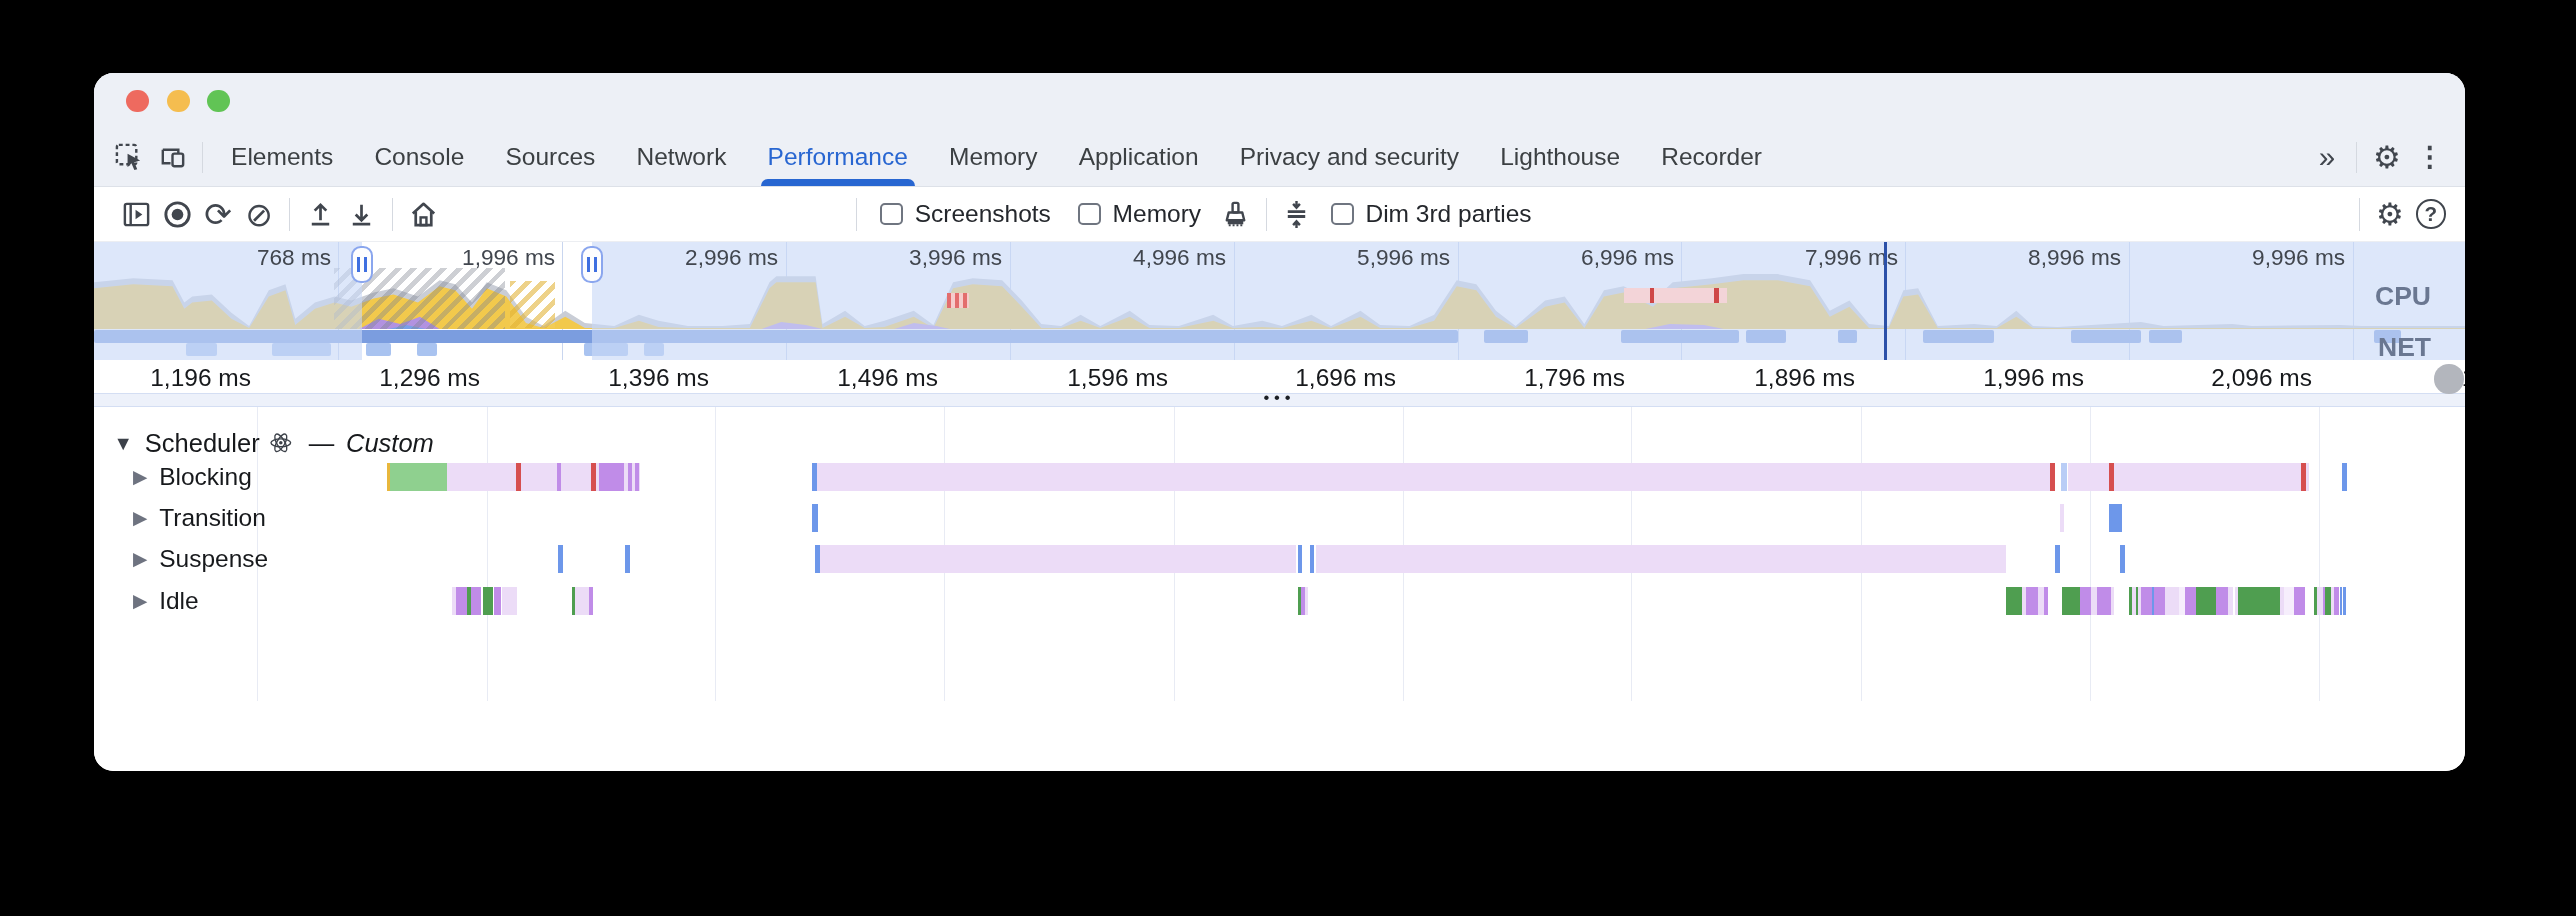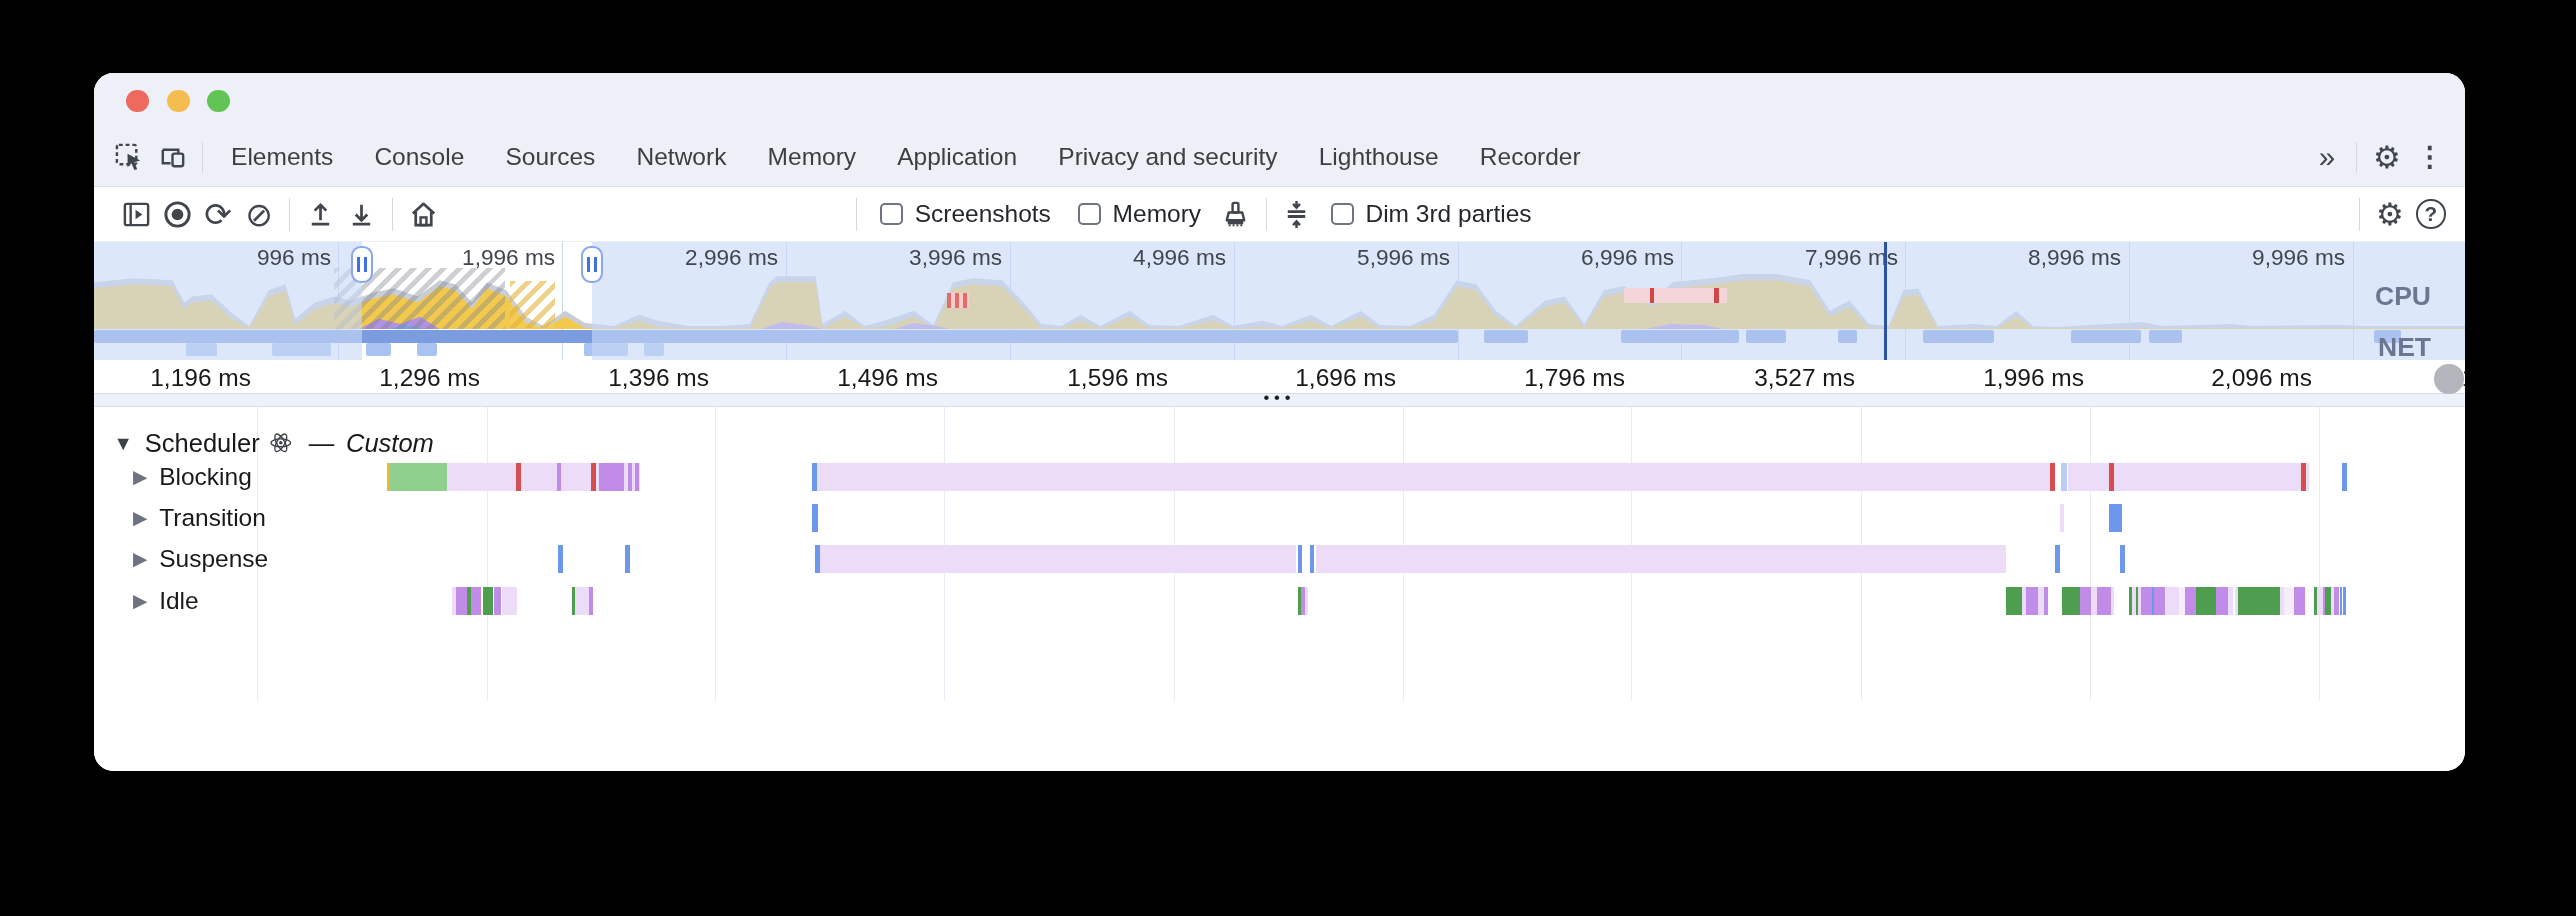--- a/index.html
+++ b/index.html
@@ -114,20 +114,24 @@
           </div>
           <div class="tab">
             <span>Console</span>
           </div>
           <div class="tab">
             <span>Sources</span>
           </div>
           <div class="tab">
             <span>Network</span>
           </div>
+          <div class="tab selected">
+            <span>Performance</span>
+            <div class="tab-underline"></div>
+          </div>
           <div class="tab">
             <span>Memory</span>
           </div>
           <div class="tab">
             <span>Application</span>
           </div>
           <div class="tab">
             <span>Privacy and security</span>
           </div>
           <div class="tab">
@@ -271,21 +275,21 @@
           <div class="netbar" style="left: 92px; width: 31px; top: 101px; background: rgb(169, 195, 240);"></div>
           <div class="netbar" style="left: 178px; width: 59px; top: 101px; background: rgb(169, 195, 240);"></div>
           <div class="netbar" style="left: 272px; width: 24.5px; top: 101px; background: rgb(169, 195, 240);"></div>
           <div class="netbar" style="left: 323px; width: 19.6px; top: 101px; background: rgb(169, 195, 240);"></div>
           <div class="netbar" style="left: 490px; width: 44px; top: 101px; background: rgb(169, 195, 240);"></div>
           <div class="netbar" style="left: 550px; width: 19.6px; top: 101px; background: rgb(169, 195, 240);"></div>
         </div>
       <div class="dim" style="left:0;width:268px;"></div>
       <div class="dim" style="left:498px;width:1873px;"></div>
       <div id="ov-label-layer">
-          <div class="ov-label" style="left: 70px;">996 ms</div>
+          <div class="ov-label" style="left: 70px;">768 ms</div>
           <div class="ov-label" style="left: 294px;">1,996 ms</div>
           <div class="ov-label" style="left: 517px;">2,996 ms</div>
           <div class="ov-label" style="left: 741px;">3,996 ms</div>
           <div class="ov-label" style="left: 965px;">4,996 ms</div>
           <div class="ov-label" style="left: 1189px;">5,996 ms</div>
           <div class="ov-label" style="left: 1413px;">6,996 ms</div>
           <div class="ov-label" style="left: 1637px;">7,996 ms</div>
           <div class="ov-label" style="left: 1860px;">8,996 ms</div>
           <div class="ov-label" style="left: 2084px;">9,996 ms</div>
         </div>
@@ -308,21 +312,21 @@
     </div>
 
     <div id="ruler">
         <div class="ruler-label" style="left: -39px;">1,196 ms</div>
         <div class="ruler-label" style="left: 190px;">1,296 ms</div>
         <div class="ruler-label" style="left: 419px;">1,396 ms</div>
         <div class="ruler-label" style="left: 648px;">1,496 ms</div>
         <div class="ruler-label" style="left: 878px;">1,596 ms</div>
         <div class="ruler-label" style="left: 1106px; text-align: right;">1,696 ms</div>
         <div class="ruler-label" style="left: 1335px;">1,796 ms</div>
-        <div class="ruler-label" style="left: 1565px;">3,527 ms</div>
+        <div class="ruler-label" style="left: 1565px;">1,896 ms</div>
         <div class="ruler-label" style="left: 1794px;">1,996 ms</div>
         <div class="ruler-label" style="left: 2022px;">2,096 ms</div>
         <div class="ruler-label" style="left: 2252px;">2,196 ms</div>
       </div>
 
     <div id="divider">
       <span>•••</span>
     </div>
 
     <div id="tracks">

